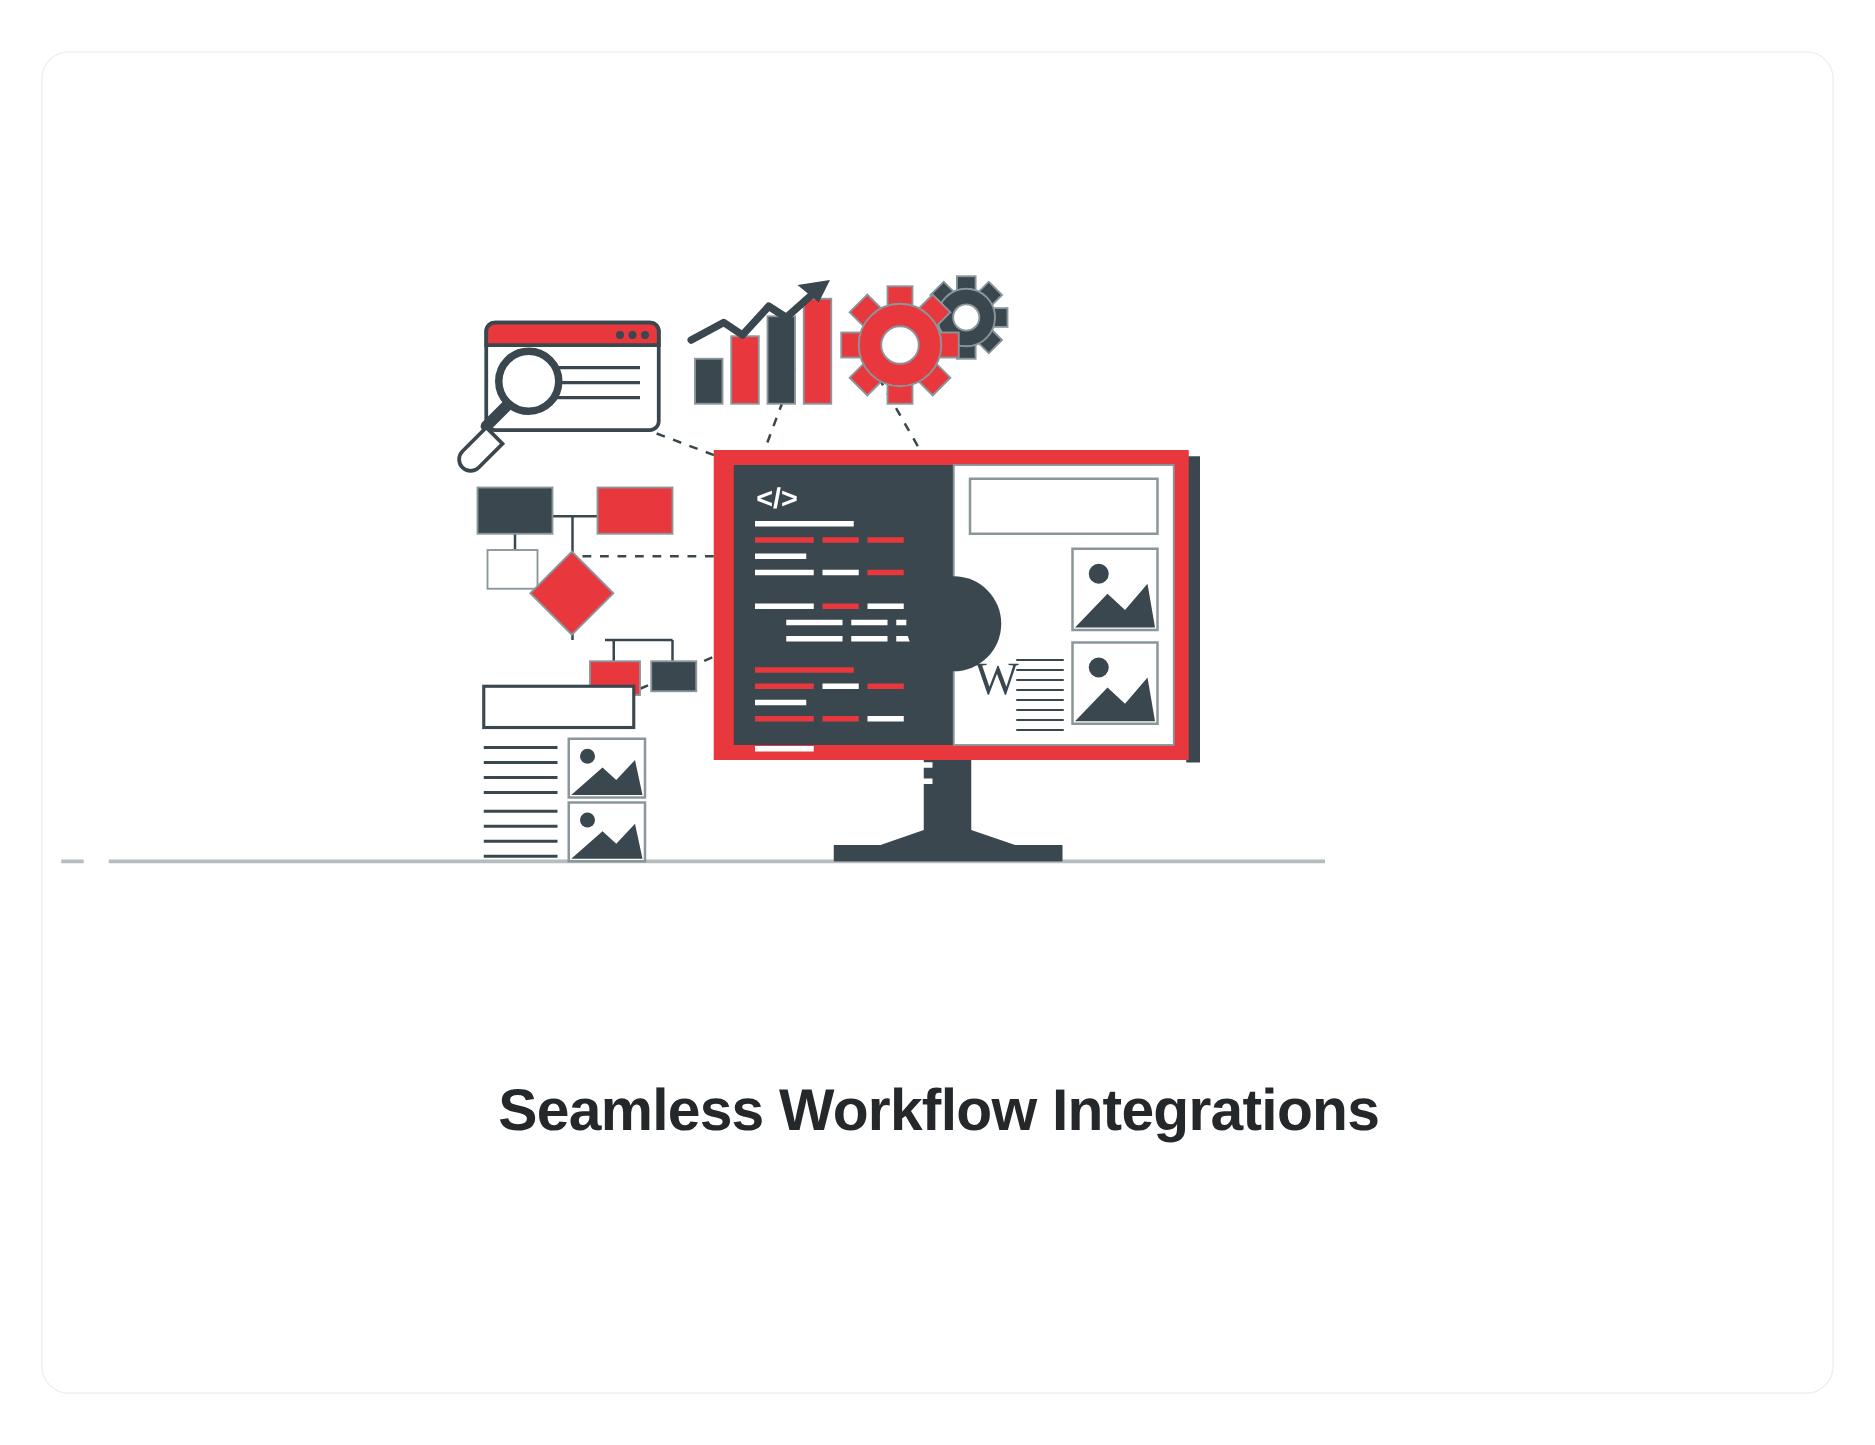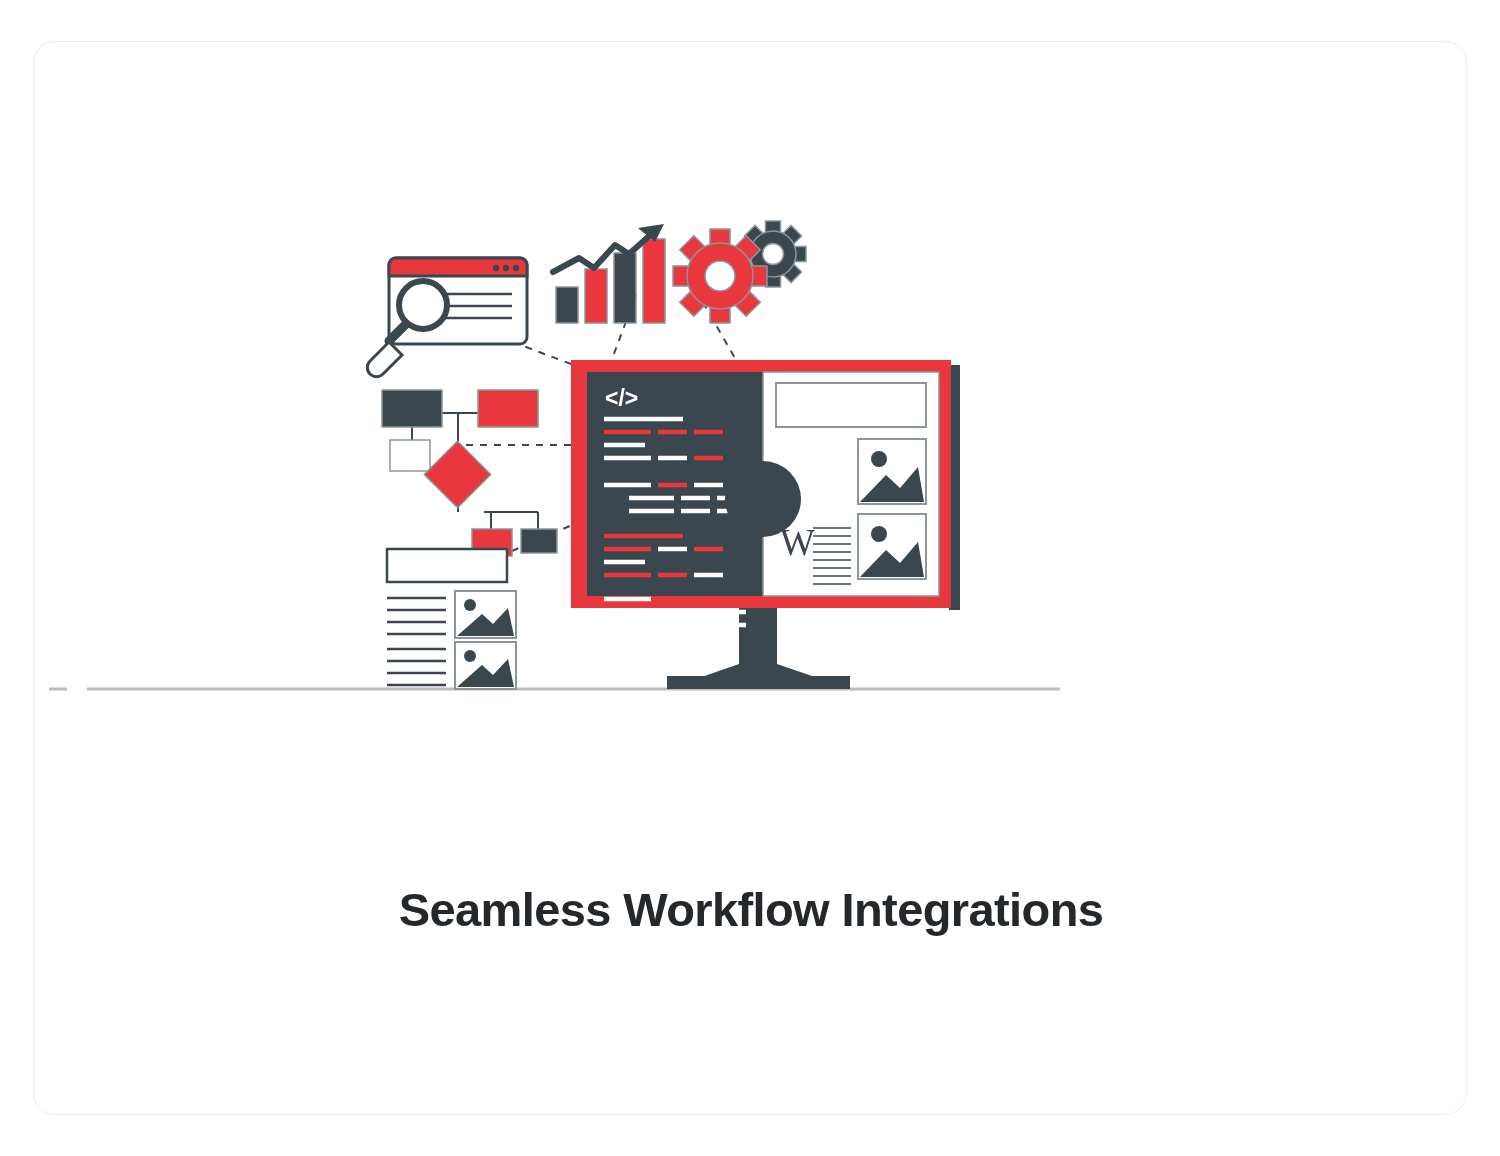--- a/index.html
+++ b/index.html
@@ -38,21 +38,21 @@
     height: 760px;
   }
   .illustration-wrap svg {
     display: block;
     width: 100%;
     height: 100%;
   }
   .card-title {
     position: absolute;
     left: 0;
-    top: 840px;
+    top: 818px;
     width: 1434px;
     text-align: center;
     font-family: "Liberation Sans", sans-serif;
     font-size: 47px;
     font-weight: bold;
     letter-spacing: -0.6px;
     color: #25282b;
     line-height: 1.2;
   }
 </style>

